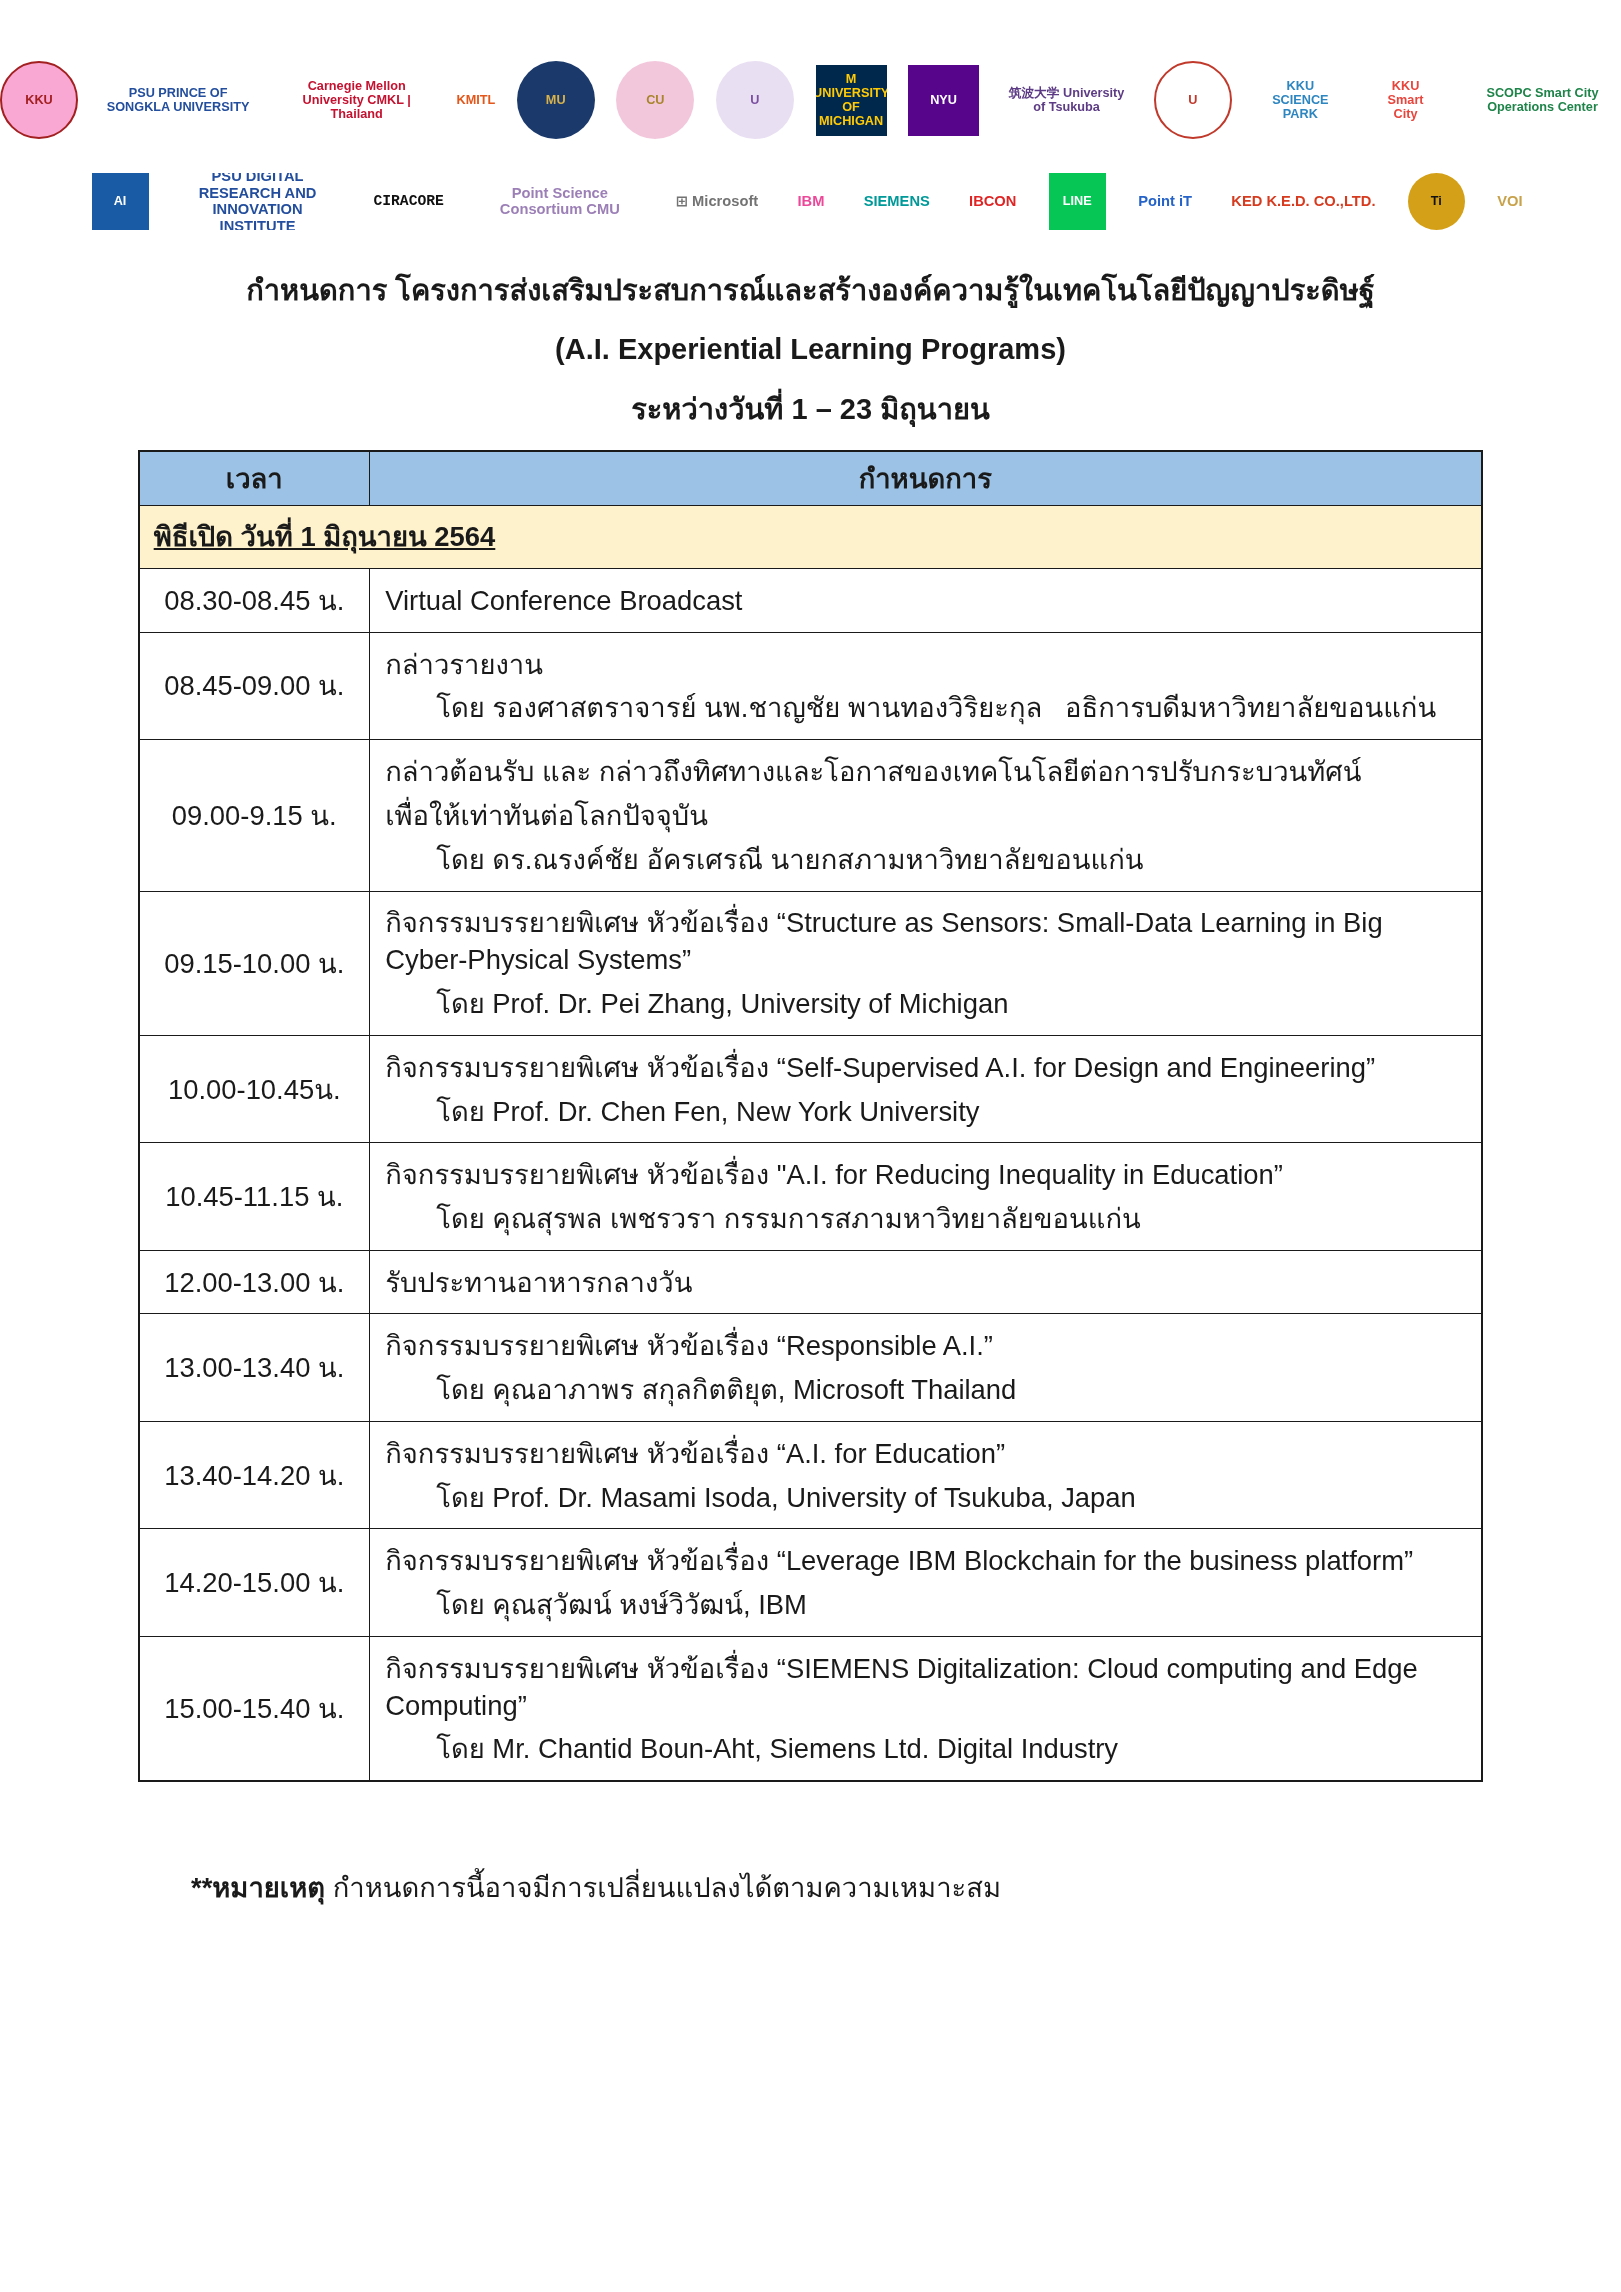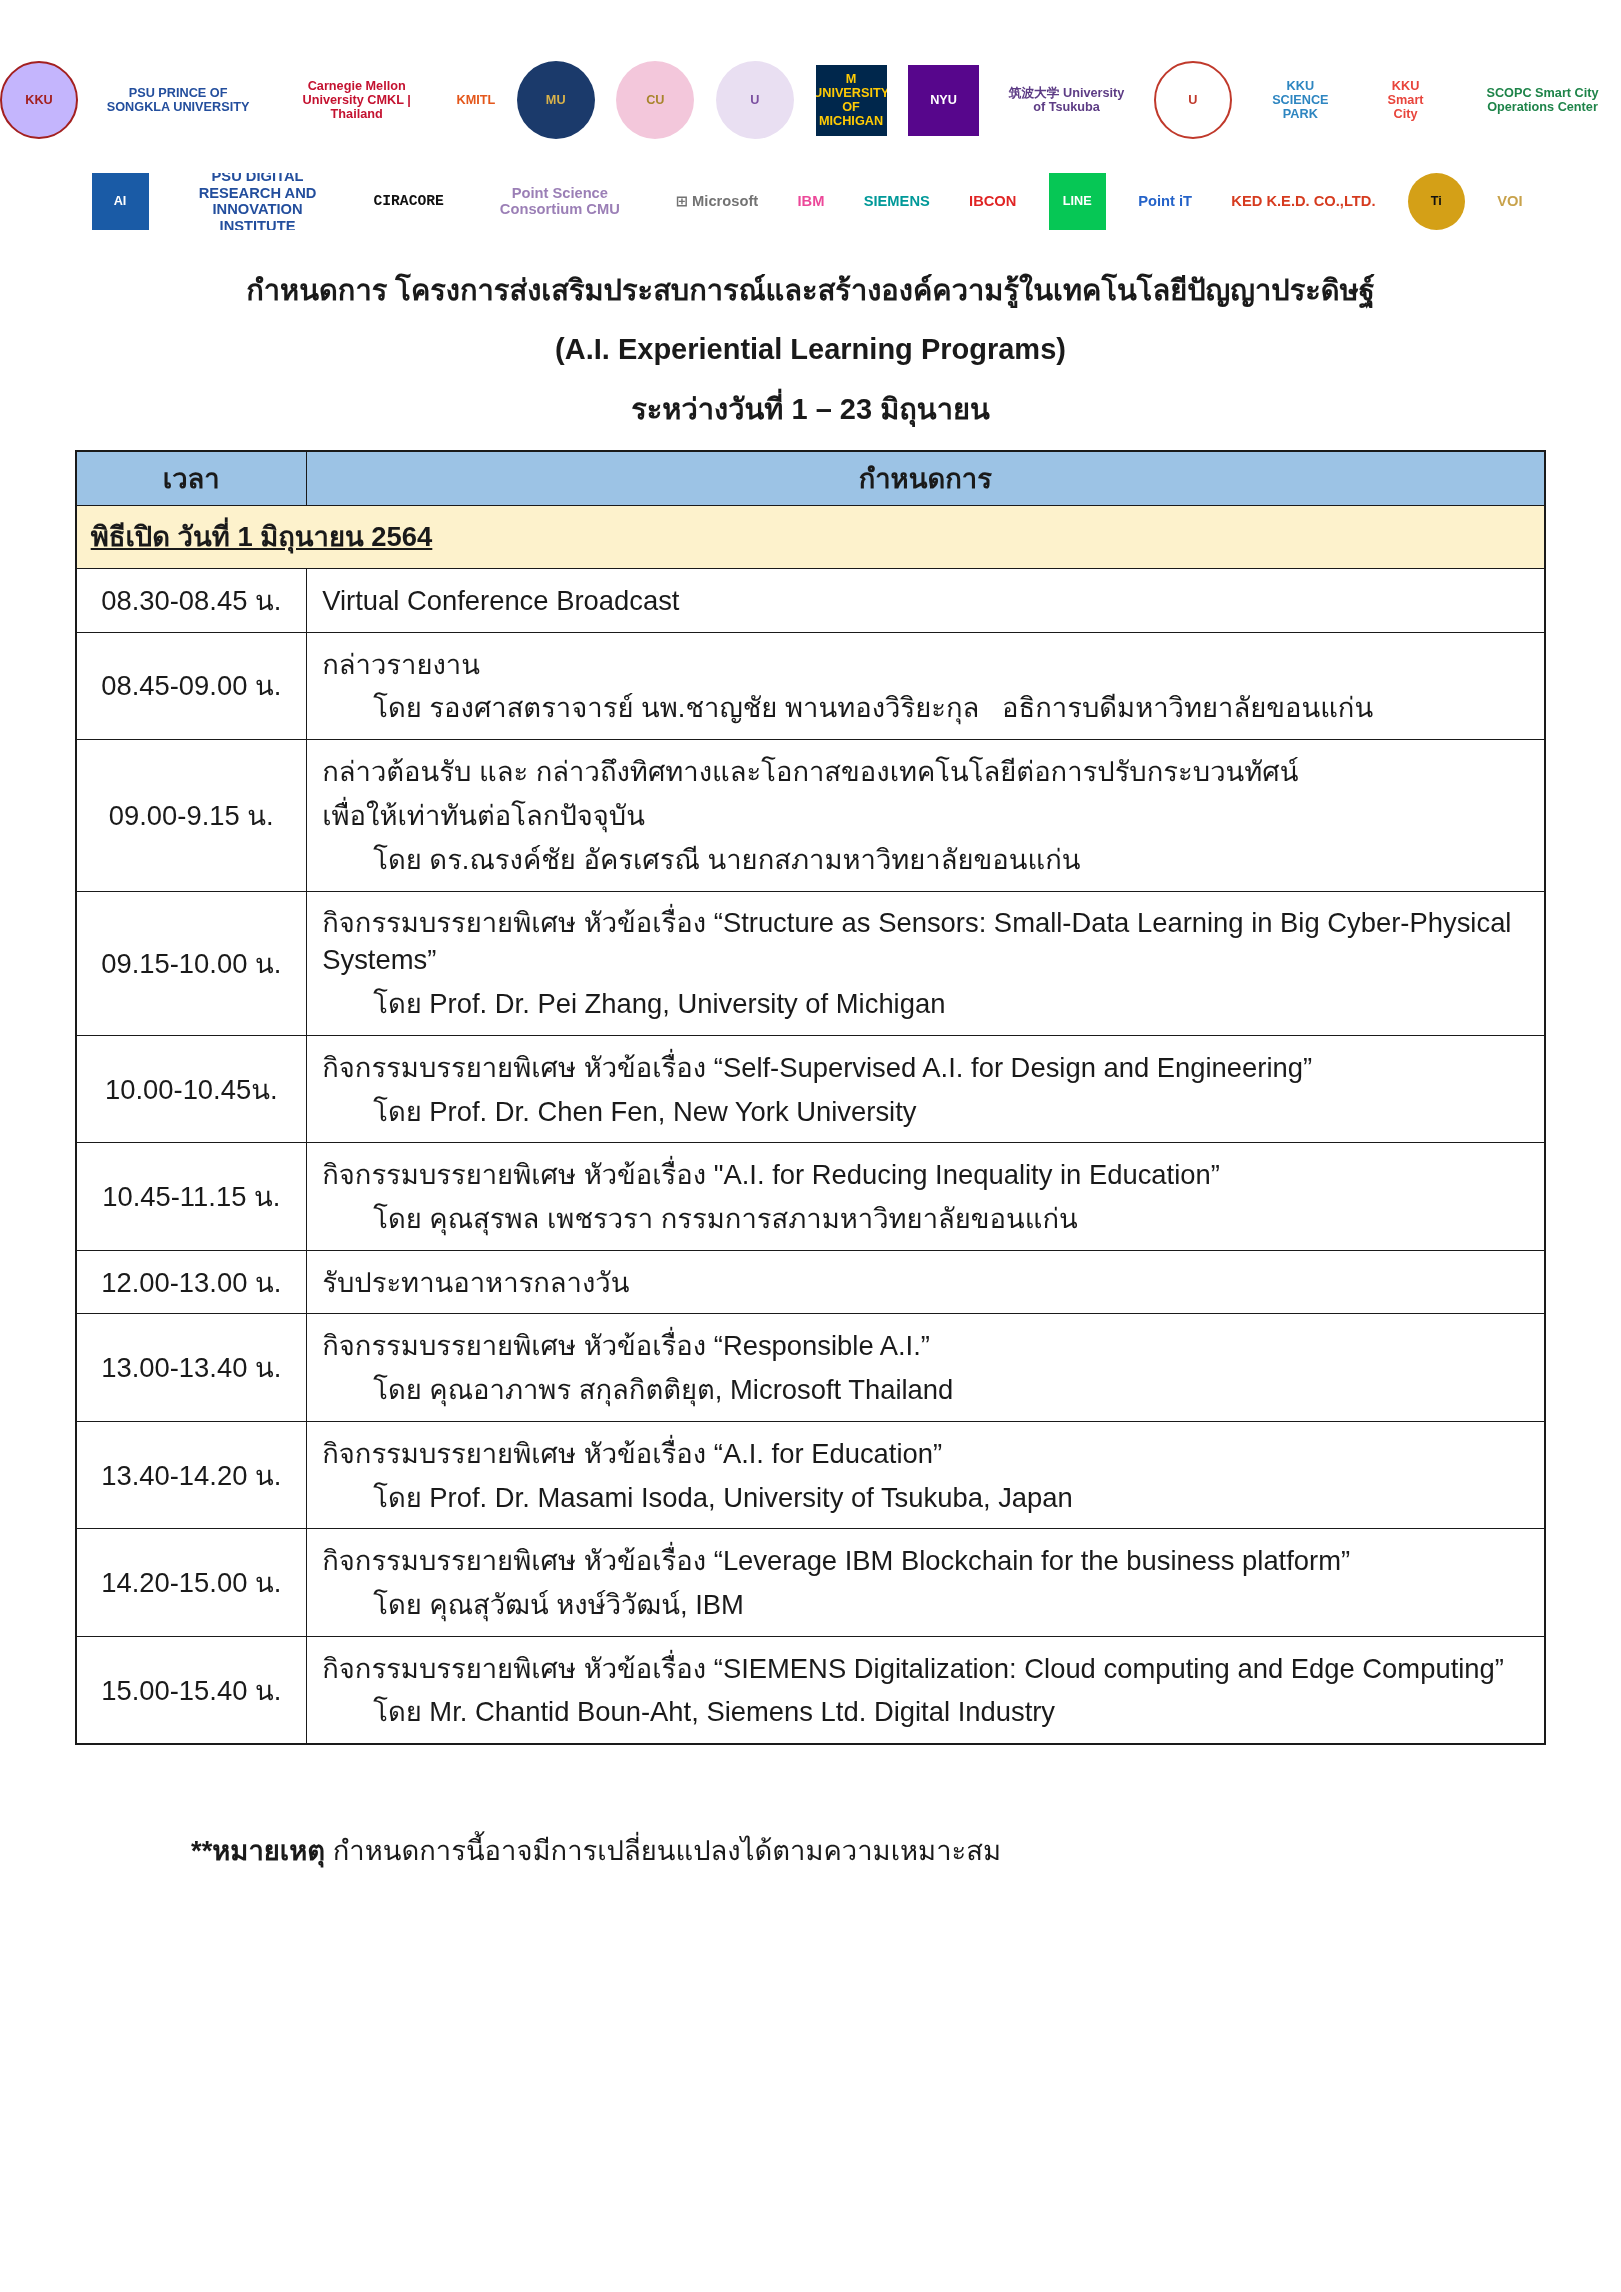--- a/index.html
+++ b/index.html
@@ -30,21 +30,21 @@
   .logo-row2 .logo.rect{height:57px;max-width:167px;font-size:14.7px;}
 
   
   .titles{margin-top:33px;text-align:center;font-weight:bold;}
   .title-line{font-size:29px;line-height:39px;margin:0 0 20.6px 0;}
   .reg-line{font-size:29px;line-height:39px;}
   .reg-line .url{margin-left:13.7px;}
 
   
   table.schedule{
-    width:1471px;margin:15.7px auto 0 auto;
+    width:1345px;margin:15.7px auto 0 auto;
     border-collapse:collapse;table-layout:fixed;
     border:2px solid #1a1a1a;
   }
   .schedule th,.schedule td{
     border:1.5px solid #1a1a1a;
     vertical-align:middle;
     font-size:27.4px;
   }
   .schedule col.c-time{width:230px;}
   .schedule th{
@@ -76,21 +76,21 @@
   }
   .note .note-bold{font-weight:bold;}
 </style>
 </head>
 <body>
 
 <div class="page">
 
   <div class="logos">
     <div class="logo-row logo-row1">
-        <div class="logo circle" style="background: #c4b5fd; color: rgb(163, 32, 32); border: 2.9px solid rgb(163, 32, 32);">KKU</div>
+        <div class="logo circle" style="background: #f9a8d4; color: rgb(163, 32, 32); border: 2.9px solid rgb(163, 32, 32);">KKU</div>
         <div class="logo rect" style="background: rgb(255, 255, 255); color: rgb(35, 78, 157);">PSU PRINCE OF SONGKLA UNIVERSITY</div>
         <div class="logo rect" style="background: rgb(255, 255, 255); color: rgb(196, 18, 48);">Carnegie Mellon University CMKL | Thailand</div>
         <div class="logo rect" style="background: rgb(255, 255, 255); color: rgb(228, 87, 27);">KMITL</div>
         <div class="logo circle" style="background: rgb(27, 58, 107); color: rgb(217, 178, 74);">MU</div>
         <div class="logo circle" style="background: rgb(243, 199, 219); color: rgb(168, 133, 44);">CU</div>
         <div class="logo circle" style="background: rgb(233, 223, 242); color: rgb(123, 79, 160);">U</div>
         <div class="logo square" style="background: rgb(0, 39, 76); color: rgb(255, 203, 5);">M UNIVERSITY OF MICHIGAN</div>
         <div class="logo square" style="background: rgb(87, 6, 140); color: rgb(255, 255, 255);">NYU</div>
         <div class="logo rect" style="background: rgb(255, 255, 255); color: rgb(93, 60, 133);">筑波大学 University of Tsukuba</div>
         <div class="logo circle" style="background: rgb(255, 255, 255); color: rgb(192, 57, 43); border: 2.9px solid rgb(192, 57, 43);">U</div>

